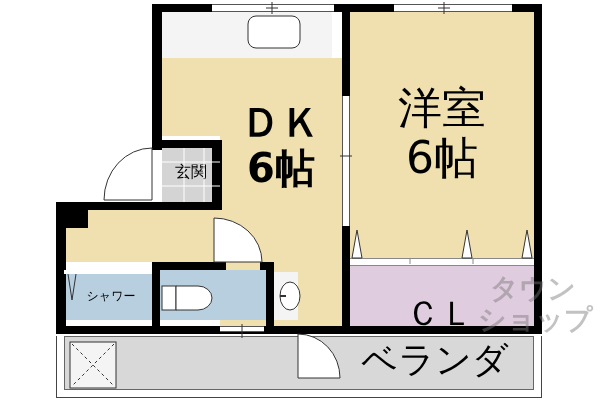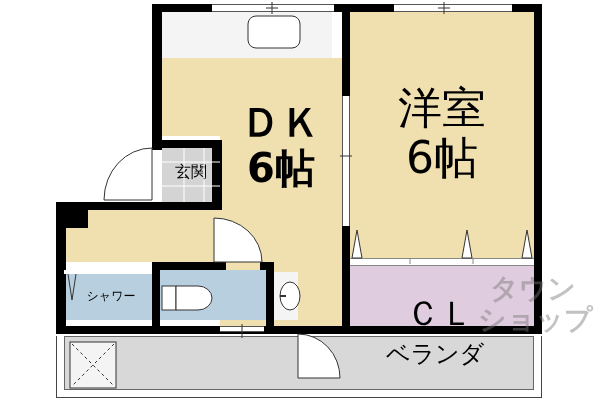--- a/index.html
+++ b/index.html
@@ -53,21 +53,21 @@
   <div>ＤＫ</div>
   <div style="margin-top:6px;">6帖</div>
 </div>
 <div class="room-label" style="left:372px;top:86px;width:140px;font-size:44px;">
   <div>洋室</div>
   <div style="margin-top:6px;">6帖</div>
 </div>
 <div class="room-label" style="left:162px;top:164px;width:58px;font-size:16px;">玄関</div>
 <div class="room-label" style="left:70px;top:290px;width:82px;font-size:12px;">シャワー</div>
 <div class="room-label" style="left:380px;top:280px;width:120px;font-size:34px;margin-top:16px;">ＣＬ</div>
-<div class="room-label" style="left:340px;top:342px;width:190px;font-size:24px;">ベランダ</div>
+<div class="room-label" style="left:340px;top:342px;width:190px;font-size:36px;">ベランダ</div>
 
 <div class="room-label" style="left:478px;top:250px;width:110px;font-size:28px;color:rgba(120,120,120,0.45);font-weight:bold;line-height:1.1;margin-top:24px;">
   <div>タウン</div>
   <div>ショップ</div>
 </div>
 
 <svg width="600" height="400" viewBox="0 0 600 400">
 
   <rect x="248" y="16" width="52" height="32" rx="8" fill="#fff" stroke="#333" stroke-width="1"></rect>
   <line x1="272" y1="2" x2="272" y2="14" stroke="#333" stroke-width="1"></line>

